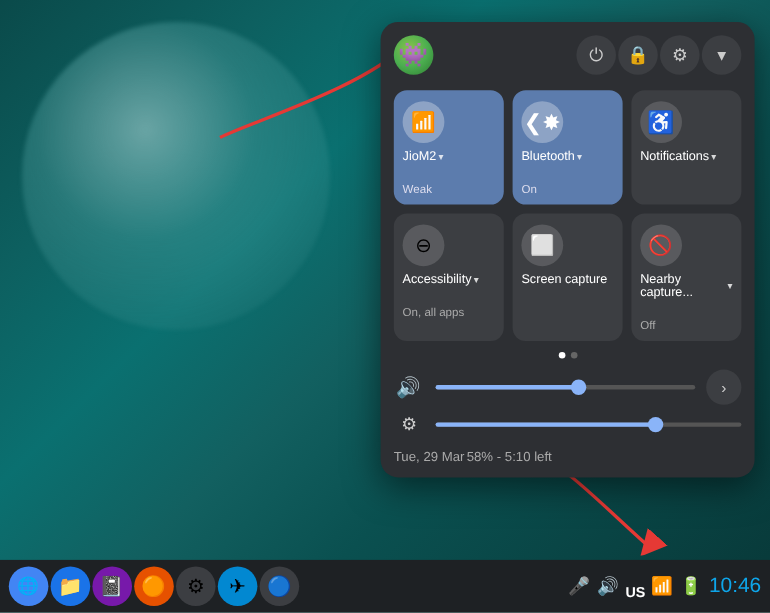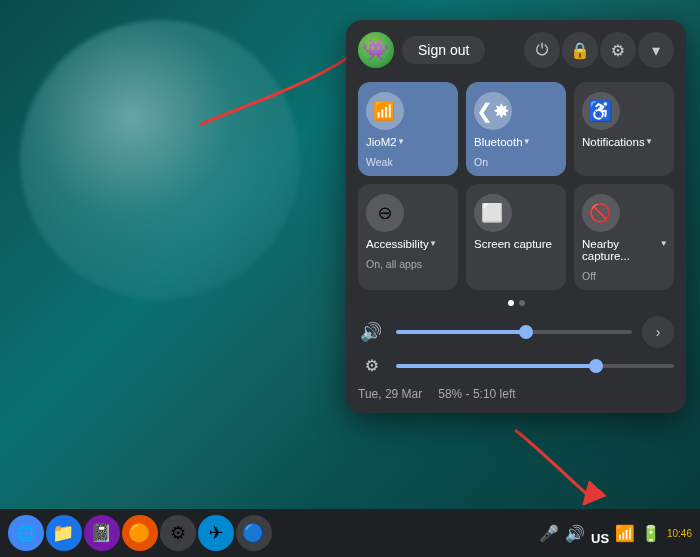--- a/index.html
+++ b/index.html
@@ -58,22 +58,22 @@
 
     .taskbar-spacer { flex: 1; }
 
     .taskbar-right {
       display: flex;
       align-items: center;
       gap: 6px;
     }
 
     .taskbar-time {
-      color: #eab308;
-      font-size: 10px;
+      color: #0ea5e9;
+      font-size: 19px;
       font-weight: 500;
     }
 
     
     .qs-panel {
       position: absolute;
       top: 20px;
       right: 14px;
       width: 340px;
       background: #2d2f33;
@@ -178,27 +178,28 @@
 
     .qs-toggle.active .qs-toggle-icon-wrap {
       background: rgba(255,255,255,0.3);
     }
 
     .qs-toggle-label {
       font-size: 11.5px;
       color: #fff;
       font-weight: 500;
       display: flex;
+      align-items: center;
       gap: 2px;
     }
 
     .qs-toggle-sub {
       font-size: 10.5px;
       color: #aaa;
-      margin-top: 8px;
+      margin-top: 18px;
     }
 
     .qs-toggle.active .qs-toggle-sub {
       color: #dde;
     }
 
     .chevron-small {
       font-size: 9px;
       opacity: 0.8;
     }
@@ -277,21 +278,21 @@
       align-items: center;
       justify-content: center;
       cursor: pointer;
       flex-shrink: 0;
     }
 
     
     .qs-status-bar {
       display: flex;
       align-items: center;
-      gap: 16px;
+      gap: 2px;
       padding-top: 4px;
       font-size: 12px;
       color: #aaa;
     }
 
     .qs-gear-icon {
       color: #ccc;
       font-size: 16px;
       width: 28px;
       text-align: center;
@@ -333,21 +334,20 @@
       <polygon points="0 0, 4 8, 8 0" fill="#e53935"></polygon>
     </marker>
   </defs>
   <path d="M 20 5 C 40 20, 70 50, 95 72" stroke="#e53935" stroke-width="3" fill="none" marker-end="url(#arrowhead-down)"></path>
 </svg>
 
 <div class="qs-panel">
 
   <div class="qs-header">
     <div class="qs-avatar"></div>
-    <button class="qs-signout-btn">Sign out</button>
     <div class="qs-header-icons">
       <button class="qs-header-icon-btn">
         <span>⏻</span>
       </button>
       <button class="qs-header-icon-btn">
         <span>🔒</span>
       </button>
       <button class="qs-header-icon-btn">
         <span>⚙</span>
       </button>

